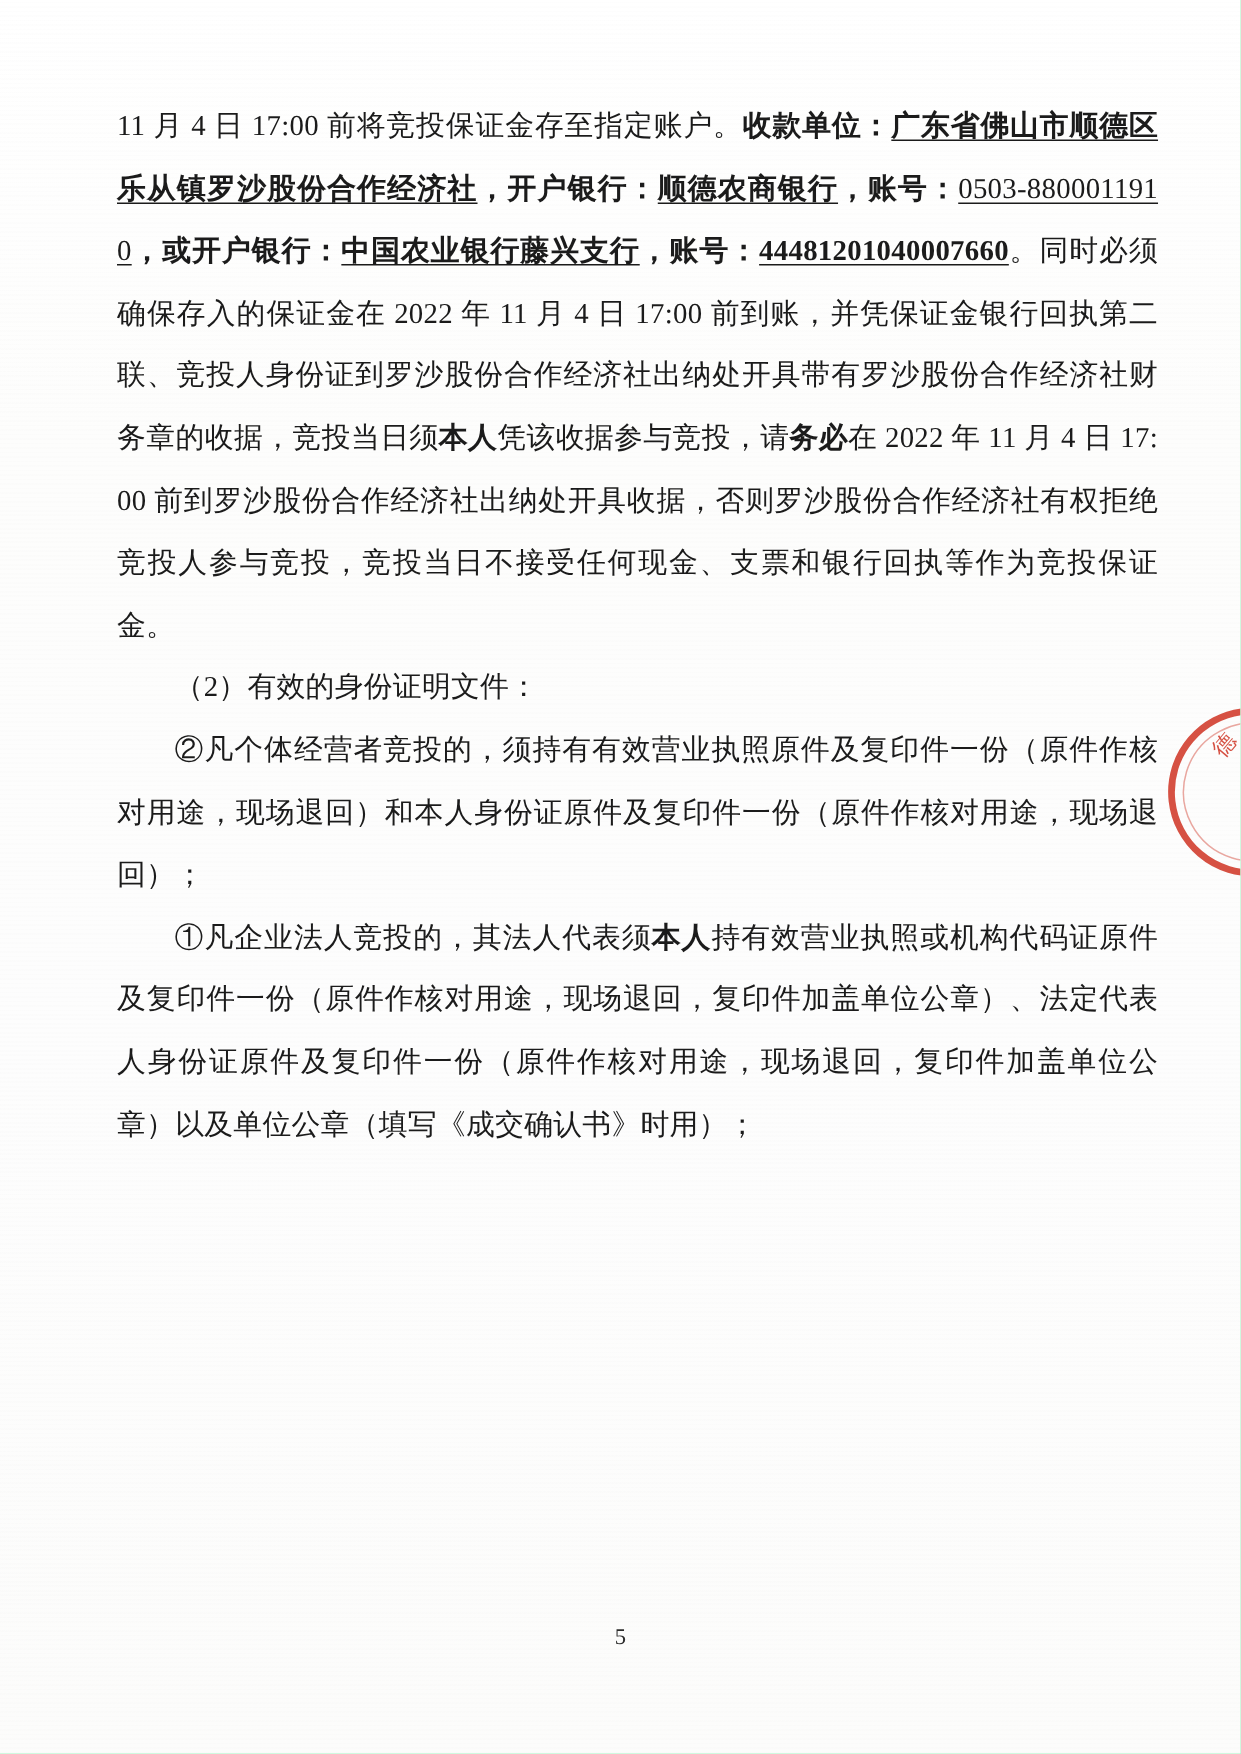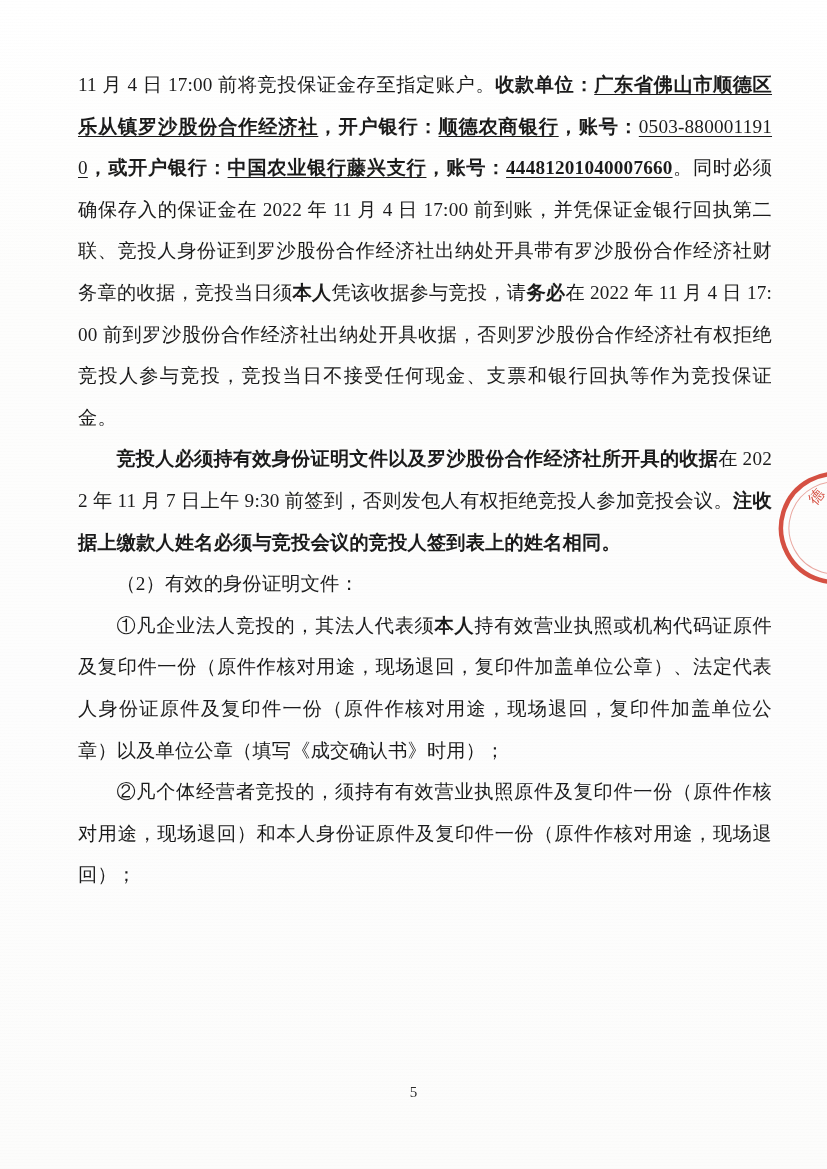--- a/index.html
+++ b/index.html
@@ -104,29 +104,28 @@
 <body>
 
 <div class="page">
   <div class="paper-tone"></div>
   <div class="scan-noise"></div>
 
   <div class="content">
 
     <p class="para"><span>11 月 4 日 17:00 前将竞投保证金存至指定账户。</span><span class="b">收款单位：</span><span class="bu">广东省佛山市顺德区乐从镇罗沙股份合作经济社</span><span class="b">，</span><span class="b">开户银行：</span><span class="bu">顺德农商银行</span><span class="b">，账号：</span><span class="u num-latin">0503-8800011910</span><span class="b">，</span><span class="b">或开户银行：</span><span class="bu">中国农业银行藤兴支行</span><span class="b">，账号：</span><span class="bu num-latin">44481201040007660</span><span>。同时必须确保存入的保证金在 2022 年 11 月 4 日 17:00 前到账，并凭保证金银行回执第二联、竞投人身份证到罗沙股份合作经济社出纳处开具带有罗沙股份合作经济社财务章的收据，竞投当日须</span><span class="b">本人</span><span>凭该收据参与竞投，请</span><span class="b">务必</span><span>在 2022 年 11 月 4 日 17:00 前到罗沙股份合作经济社出纳处开具收据，否则罗沙股份合作经济社有权拒绝竞投人参与竞投，竞投当日不接受任何现金、支票和银行回执等作为竞投保证金。</span></p>
 
-    <p class="para indent2"><span class="b">竞投人必须持有效身份证明文件以及罗沙股份合作经济社所开具的收据</span><span>在 2022 年 11 月 7 日上午 9:30 前签到，否则发包人有权拒绝竞投人参加竞投会议。</span><span class="b">注收据上缴款人姓名必须与竞投会议的竞投人签到表上的姓名相同。</span></p>
 
 
 
     <p class="para indent2">（2）有效的身份证明文件：</p>
 
+    <p class="para indent2">②凡个体经营者竞投的，须持有有效营业执照原件及复印件一份（原件作核对用途，现场退回）和本人身份证原件及复印件一份（原件作核对用途，现场退回）；</p>
+
     <p class="para indent2"><span>①凡企业法人竞投的，其法人代表须</span><span class="b">本人</span><span>持有效营业执照或机构代码证原件及复印件一份（原件作核对用途，现场退回，复印件加盖单位公章）、法定代表人身份证原件及复印件一份（原件作核对用途，现场退回，复印件加盖单位公章）以及单位公章（填写《成交确认书》时用）；</span></p>
-
-    <p class="para indent2">②凡个体经营者竞投的，须持有有效营业执照原件及复印件一份（原件作核对用途，现场退回）和本人身份证原件及复印件一份（原件作核对用途，现场退回）；</p>
 
   </div>
 
   <div class="seal-wrap">
     <svg class="seal-svg" viewBox="0 0 120 132" xmlns="http://www.w3.org/2000/svg" aria-hidden="true">
       <g transform="rotate(-28 60 66)">
         <circle cx="60" cy="66" r="54" fill="none" stroke="#cf3323" stroke-width="4.5"></circle>
         <circle cx="60" cy="66" r="46" fill="none" stroke="#cf3323" stroke-width="1" opacity=".5"></circle>
         <text x="60" y="34" fill="#cf3323" font-size="15" font-family="'Liberation Serif', serif" text-anchor="middle" transform="rotate(-22 60 34)">德</text>
         <text x="84" y="50" fill="#cf3323" font-size="15" font-family="'Liberation Serif', serif" text-anchor="middle" transform="rotate(6 84 50)">区</text>

